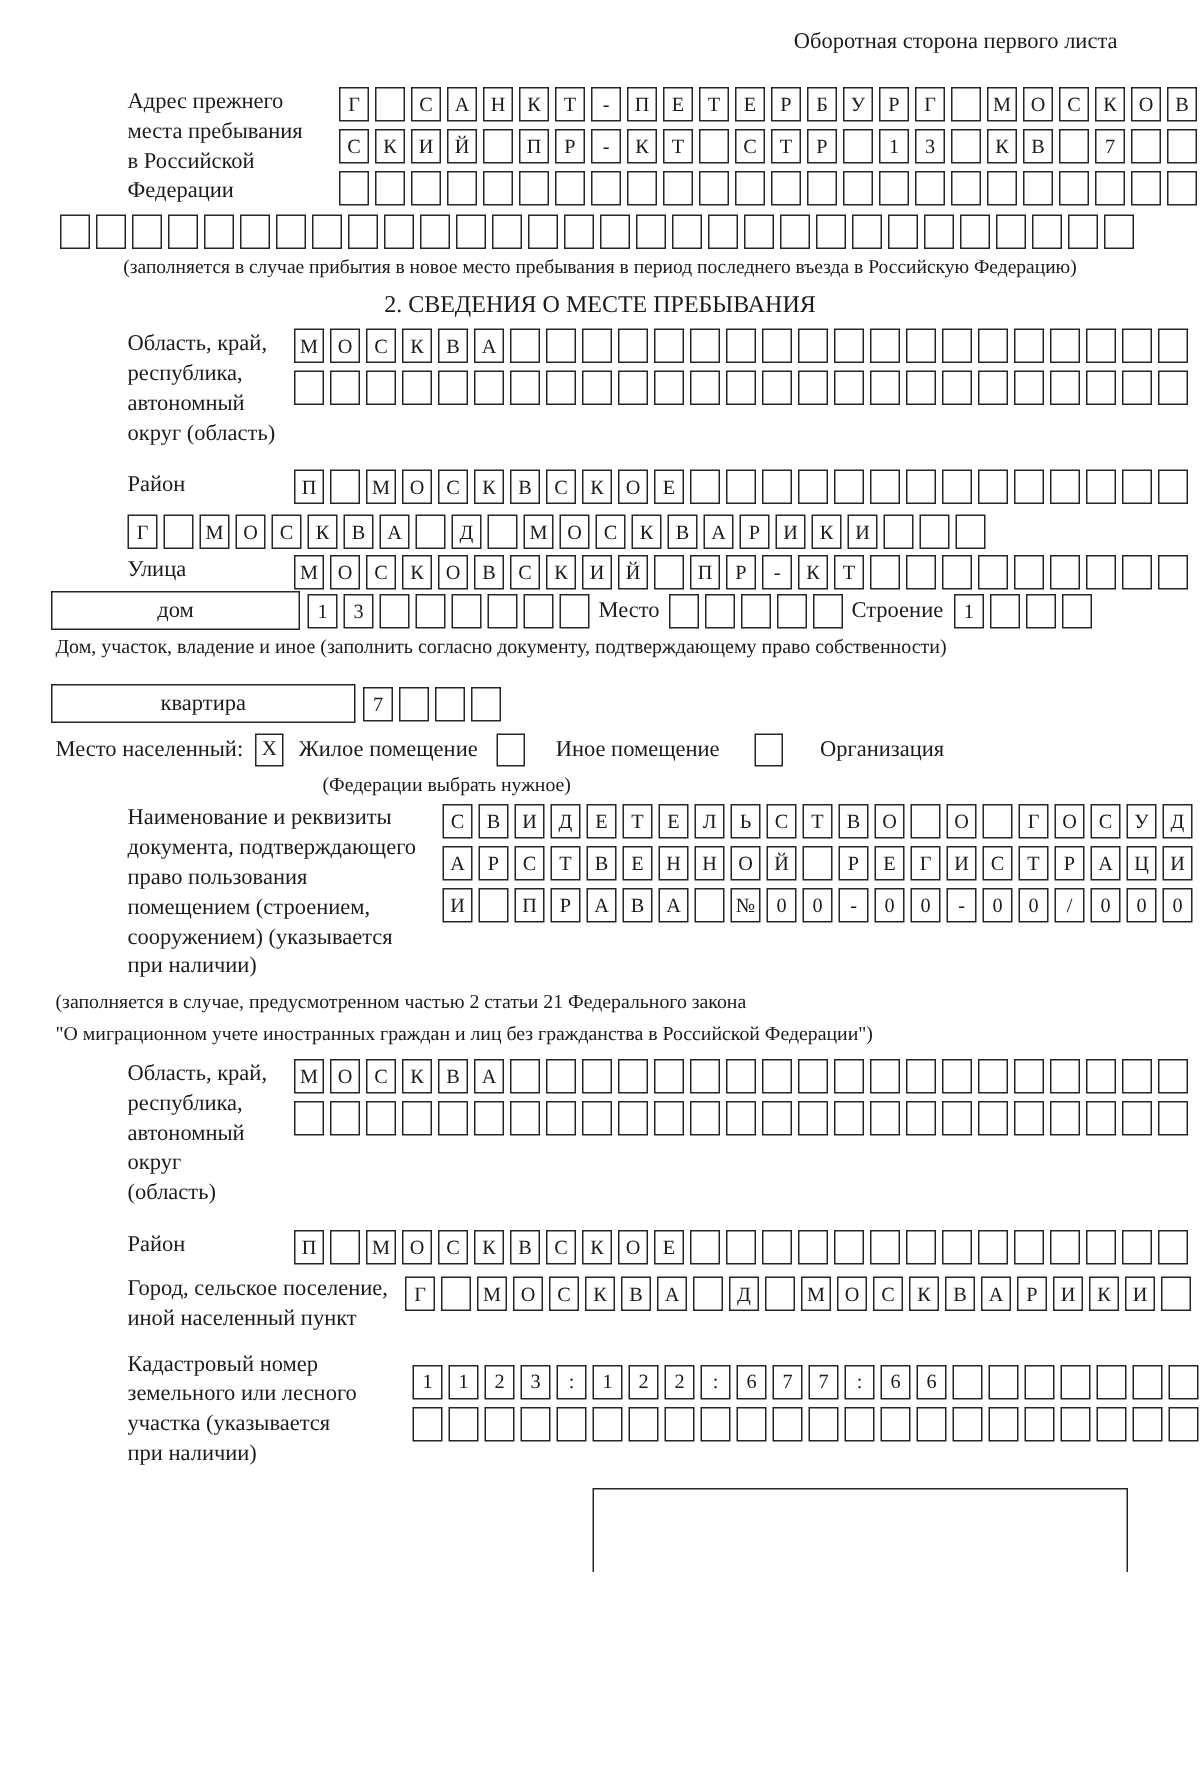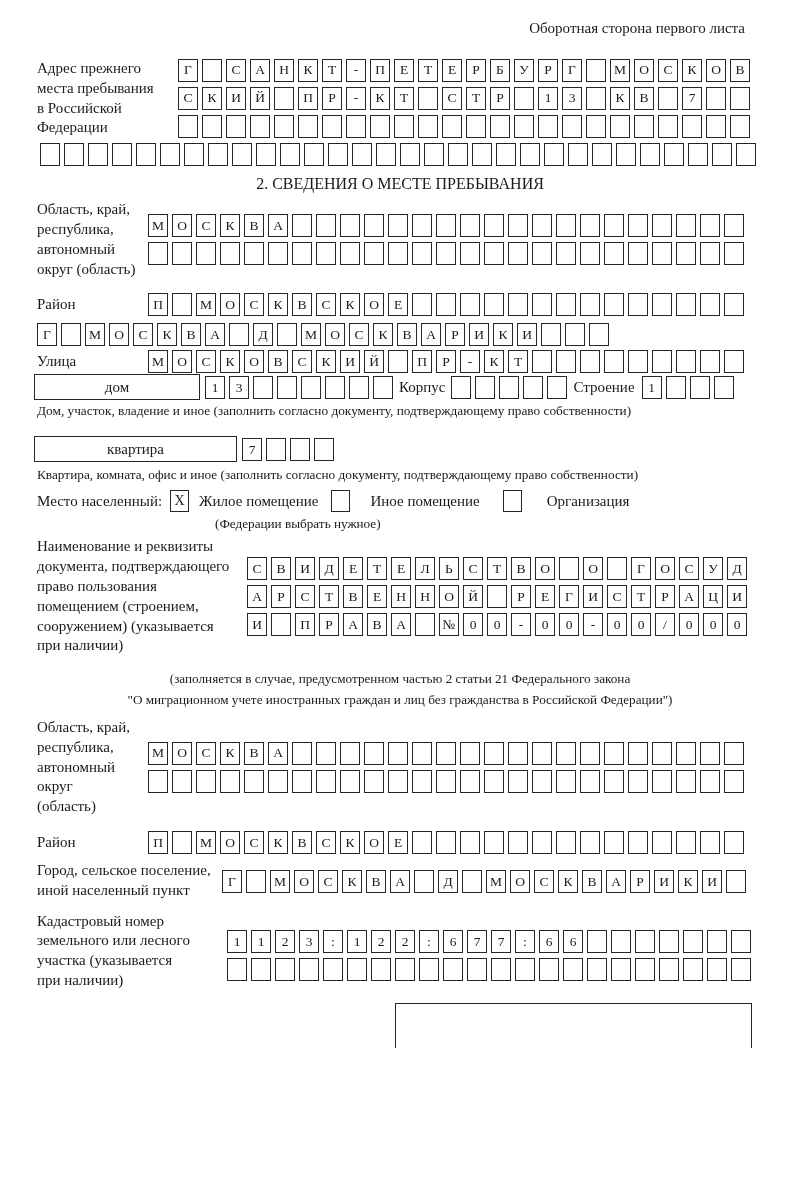--- a/index.html
+++ b/index.html
@@ -7,21 +7,21 @@
   .page {
     position:relative;
     width:800px; height:1048px;
     padding:20px 37px 0 37px;
     background:#fff;
     font-family:"Liberation Serif","DejaVu Serif",serif;
     color:#1a1a1a;
     overflow:hidden;
   }
   .corner { text-align:right; padding-right:18px; font-size:15px; }
-  .frow { display:flex; align-items:center; }
+  .frow { display:flex; align-items:flex-start;margin-left:48px; }
   .flabel { flex:0 0 auto; font-size:15px; line-height:1.32; padding-top:1px; }
   .rows { flex:1 1 auto; }
   .boxrow { display:flex; margin-bottom:5px; height:23px; }
   .cbox {
     width:20px; height:23px; margin-right:4px;
     border:1.6px solid #262626;
     display:inline-flex; align-items:center; justify-content:center;
     font-size:13.5px; line-height:1; flex:0 0 auto;
     font-family:"Liberation Serif","DejaVu Serif",serif;
   }
@@ -35,21 +35,21 @@
   }
   .inline-label { font-size:15px; flex:0 0 auto; }
   .caption-l { font-size:13.3px; margin-top:3px; }
   .stayrow { display:flex; align-items:center; margin-top:6px; height:24px; }
   .checkbox {
     width:19px; height:22px; border:1.6px solid #262626;
     display:inline-flex; align-items:center; justify-content:center;
     font-size:14px; flex:0 0 auto;
   }
   .act-title { text-align:center; font-size:15.5px; font-weight:bold; margin-top:12px; }
-  .act-note { text-align:center; font-size:13.2px; line-height:1.55; margin-top:13px; }
+  .act-note { font-size:13.2px; line-height:1.55; margin-top:3px; }
   .stamp-box { border:1.6px solid #262626; width:357px; height:175px; margin-left:358px; margin-top:12px; }
 </style>
 </head>
 <body>
 
 <div class="page">
 
   <div class="corner">Оборотная сторона первого листа</div>
 
   <div class="frow" style="margin-top:21px;">
@@ -160,20 +160,21 @@
       <span class="cbox"></span>
       <span class="cbox"></span>
       <span class="cbox"></span>
       <span class="cbox"></span>
       <span class="cbox"></span>
       <span class="cbox"></span>
       <span class="cbox"></span>
       <span class="cbox"></span>
       <span class="cbox"></span>
     </div>
+  <div class="note-c">(заполняется в случае прибытия в новое место пребывания в период последнего въезда в Российскую Федерацию)</div>
 
   <div class="sect-title">2. СВЕДЕНИЯ О МЕСТЕ ПРЕБЫВАНИЯ</div>
 
   <div class="frow" style="margin-top:6px;">
     <div class="flabel" style="width:111px;">Область, край,<br>республика,<br>автономный<br>округ (область)</div>
     <div class="rows">
       <div class="boxrow">
           <span class="cbox">М</span>
           <span class="cbox">О</span>
           <span class="cbox">С</span>
@@ -326,21 +327,21 @@
     <div class="boxrow" style="margin:0 0 0 5px;">
         <span class="cbox">1</span>
         <span class="cbox">3</span>
         <span class="cbox"></span>
         <span class="cbox"></span>
         <span class="cbox"></span>
         <span class="cbox"></span>
         <span class="cbox"></span>
         <span class="cbox"></span>
       </div>
-    <div class="inline-label" style="margin-left:2px;">Корпус</div>
+    <div class="inline-label" style="margin-left:2px;">Место</div>
     <div class="boxrow" style="margin:0 0 0 6px;">
         <span class="cbox"></span>
         <span class="cbox"></span>
         <span class="cbox"></span>
         <span class="cbox"></span>
         <span class="cbox"></span>
       </div>
     <div class="inline-label" style="margin-left:2px;">Строение</div>
     <div class="boxrow" style="margin:0 0 0 7px;">
         <span class="cbox">1</span>
@@ -353,21 +354,20 @@
 
   <div class="hrow" style="margin-top:17px; margin-left:-3px;">
     <div class="longbox" style="width:203px;">квартира</div>
     <div class="boxrow" style="margin:0 0 0 5px;">
         <span class="cbox">7</span>
         <span class="cbox"></span>
         <span class="cbox"></span>
         <span class="cbox"></span>
       </div>
   </div>
-  <div class="caption-l" style="margin-top:5px;">Квартира, комната, офис и иное (заполнить согласно документу, подтверждающему право собственности)</div>
 
   <div class="stayrow">
     <div class="inline-label">Место населенный:</div>
     <span class="checkbox" style="margin-left:8px;">X</span>
     <div class="inline-label" style="margin-left:10px;">Жилое помещение</div>
     <span class="checkbox" style="margin-left:13px;"></span>
     <div class="inline-label" style="margin-left:20px;">Иное помещение</div>
     <span class="checkbox" style="margin-left:23px;"></span>
     <div class="inline-label" style="margin-left:25px;">Организация</div>
   </div>

